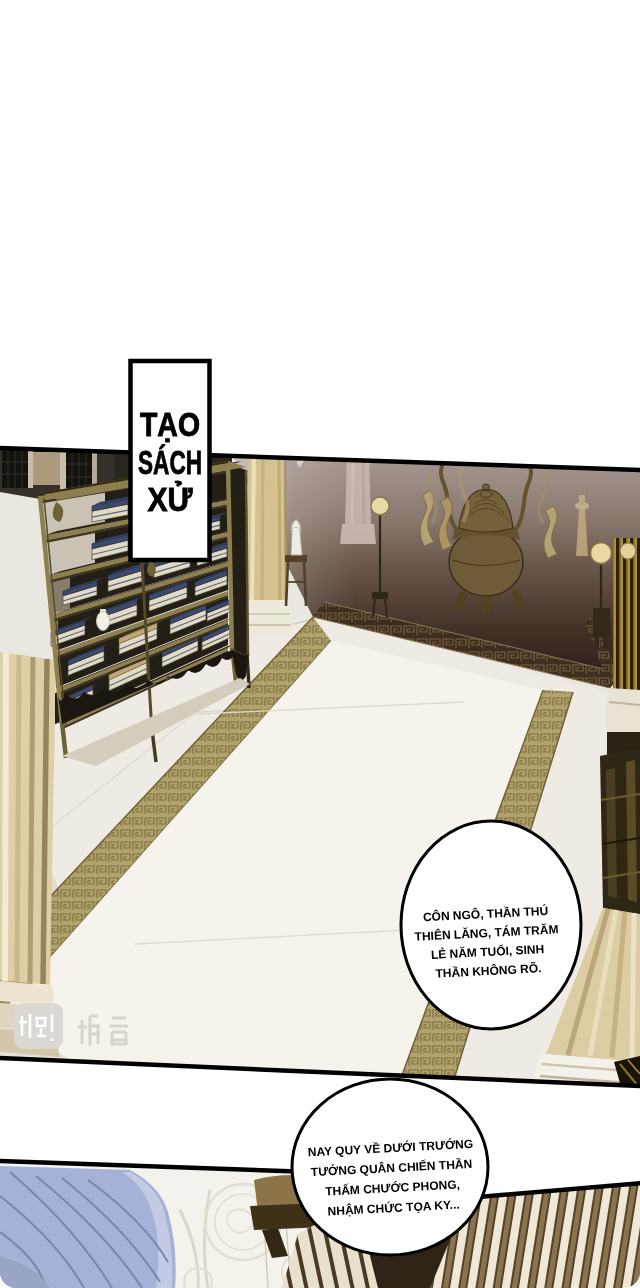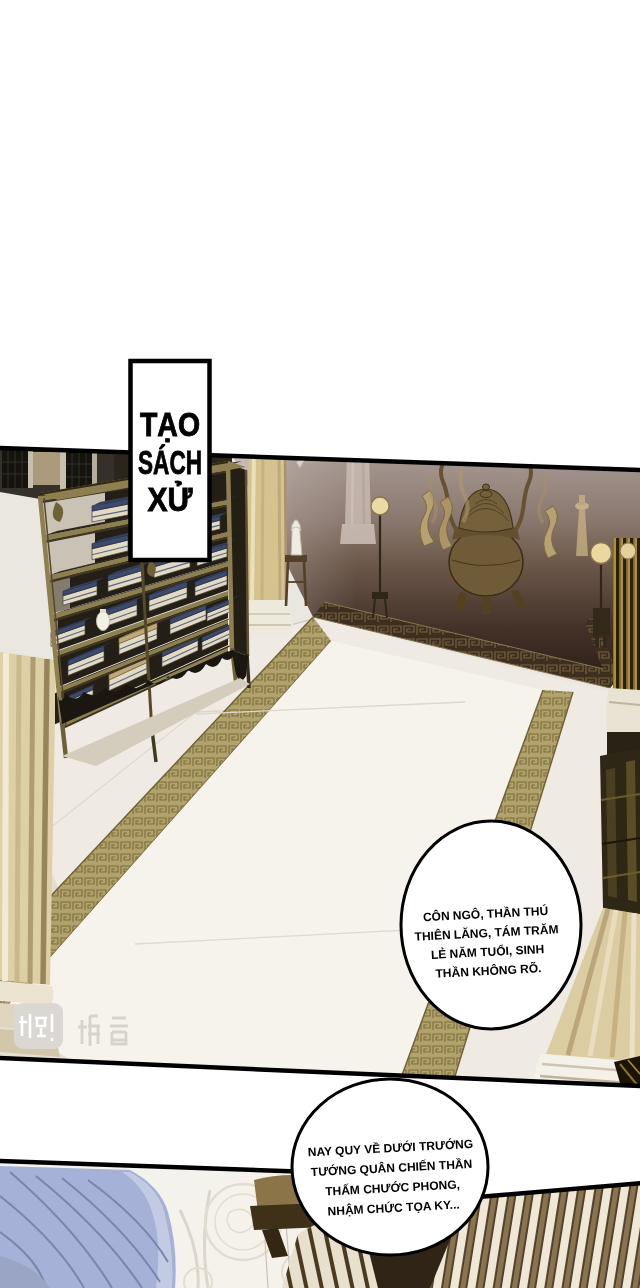--- a/index.html
+++ b/index.html
@@ -1,16 +1,16 @@
 <!DOCTYPE html>
 <html><head><meta charset="utf-8">
 <style>
 html,body{margin:0;padding:0;background:#fff;}
 *{font-family:"Liberation Sans",sans-serif;}
-#page{position:relative;width:640px;height:1288px;overflow:hidden;background:#fff;}
+#page{position:relative;width:640px;height:1288px;overflow:hidden;background:#fff;border-radius:16px;}
 </style></head>
 <body>
 <div id="page">
 <svg width="640" height="1288" viewBox="0 0 640 1288" xmlns="http://www.w3.org/2000/svg">
 <defs>
 <linearGradient id="darkfade" x1="0" y1="450" x2="0" y2="692" gradientUnits="userSpaceOnUse">
 <stop offset="0" stop-color="#a89a94"></stop>
           <stop offset="0.29" stop-color="#8a786f"></stop>
 <stop offset="0.46" stop-color="#6e5a4c"></stop>
           <stop offset="0.72" stop-color="#46332a"></stop>

